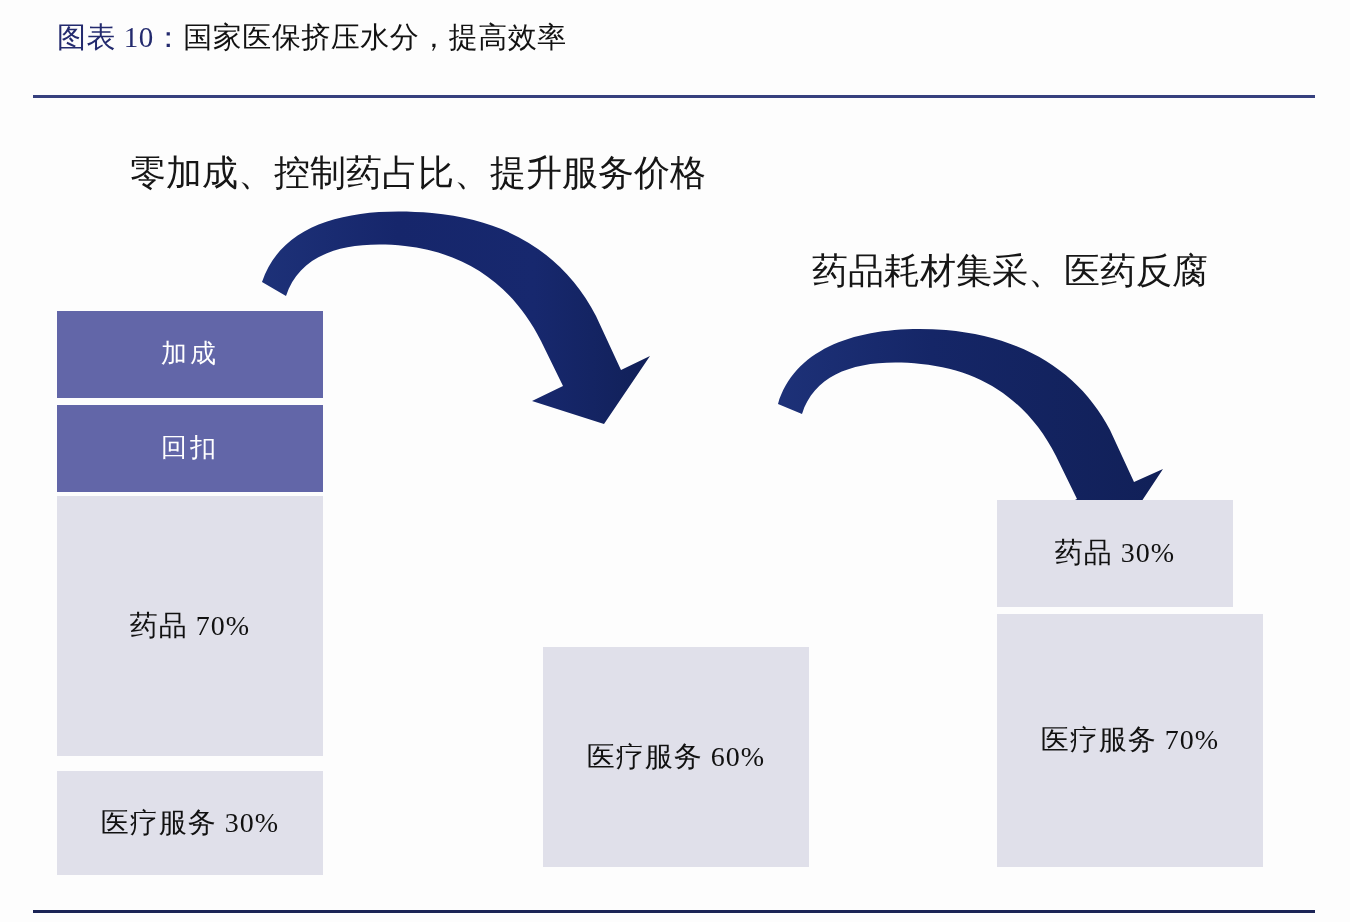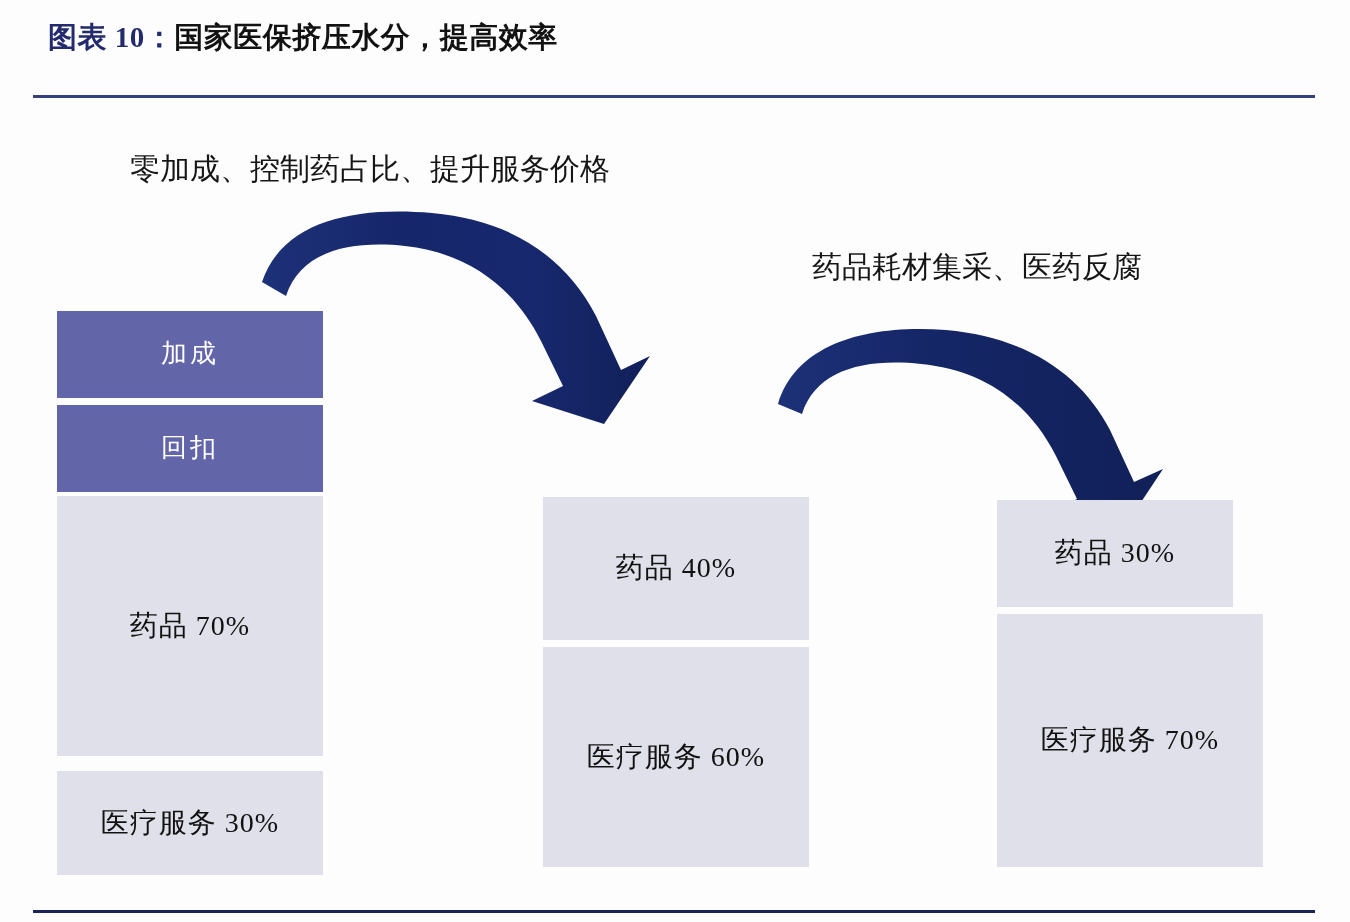--- a/index.html
+++ b/index.html
@@ -14,24 +14,24 @@
     position: relative;
     width: 1350px;
     height: 922px;
     background: #fdfdfd;
     overflow: hidden;
   }
 
   
   #title {
     position: absolute;
-    left: 48px;
+    left: 57px;
     top: 18px;
     font-size: 29px;
-    font-weight: bold;
+    font-weight: normal;
     letter-spacing: 0.5px;
     white-space: nowrap;
     font-family: "Liberation Serif", "DejaVu Serif", serif;
   }
   #title .tnum {
     color: #232a6e;
   }
   #title .ttext {
     color: #121212;
   }
@@ -48,21 +48,21 @@
     left: 33px;
     top: 910px;
     width: 1282px;
     height: 3px;
     background: #1b2456;
   }
 
   
   .annotation {
     position: absolute;
-    font-size: 30px;
+    font-size: 36px;
     color: #161616;
     white-space: nowrap;
     font-family: "Liberation Serif", "DejaVu Serif", serif;
   }
   #annotation-1 { left: 130px; top: 149px; }
   #annotation-2 { left: 812px; top: 247px; }
 
   
   .column {
     position: absolute;
@@ -187,23 +187,20 @@
     </div>
     <div class="stack-box light" id="c1-b3">
       <span class="label">药品 70%</span>
     </div>
     <div class="stack-box light" id="c1-b4">
       <span class="label">医疗服务 30%</span>
     </div>
   </div>
 
   <div class="column" id="col2">
-    <div class="stack-box light" id="c2-b2">
-      <span class="label">药品 40%</span>
-    </div>
     <div class="stack-box light" id="c2-b3">
       <span class="label">医疗服务 60%</span>
     </div>
   </div>
 
   <div class="column" id="col3">
     <div class="stack-box light" id="c3-b1">
       <span class="label">药品 30%</span>
     </div>
     <div class="stack-box light" id="c3-b2">

